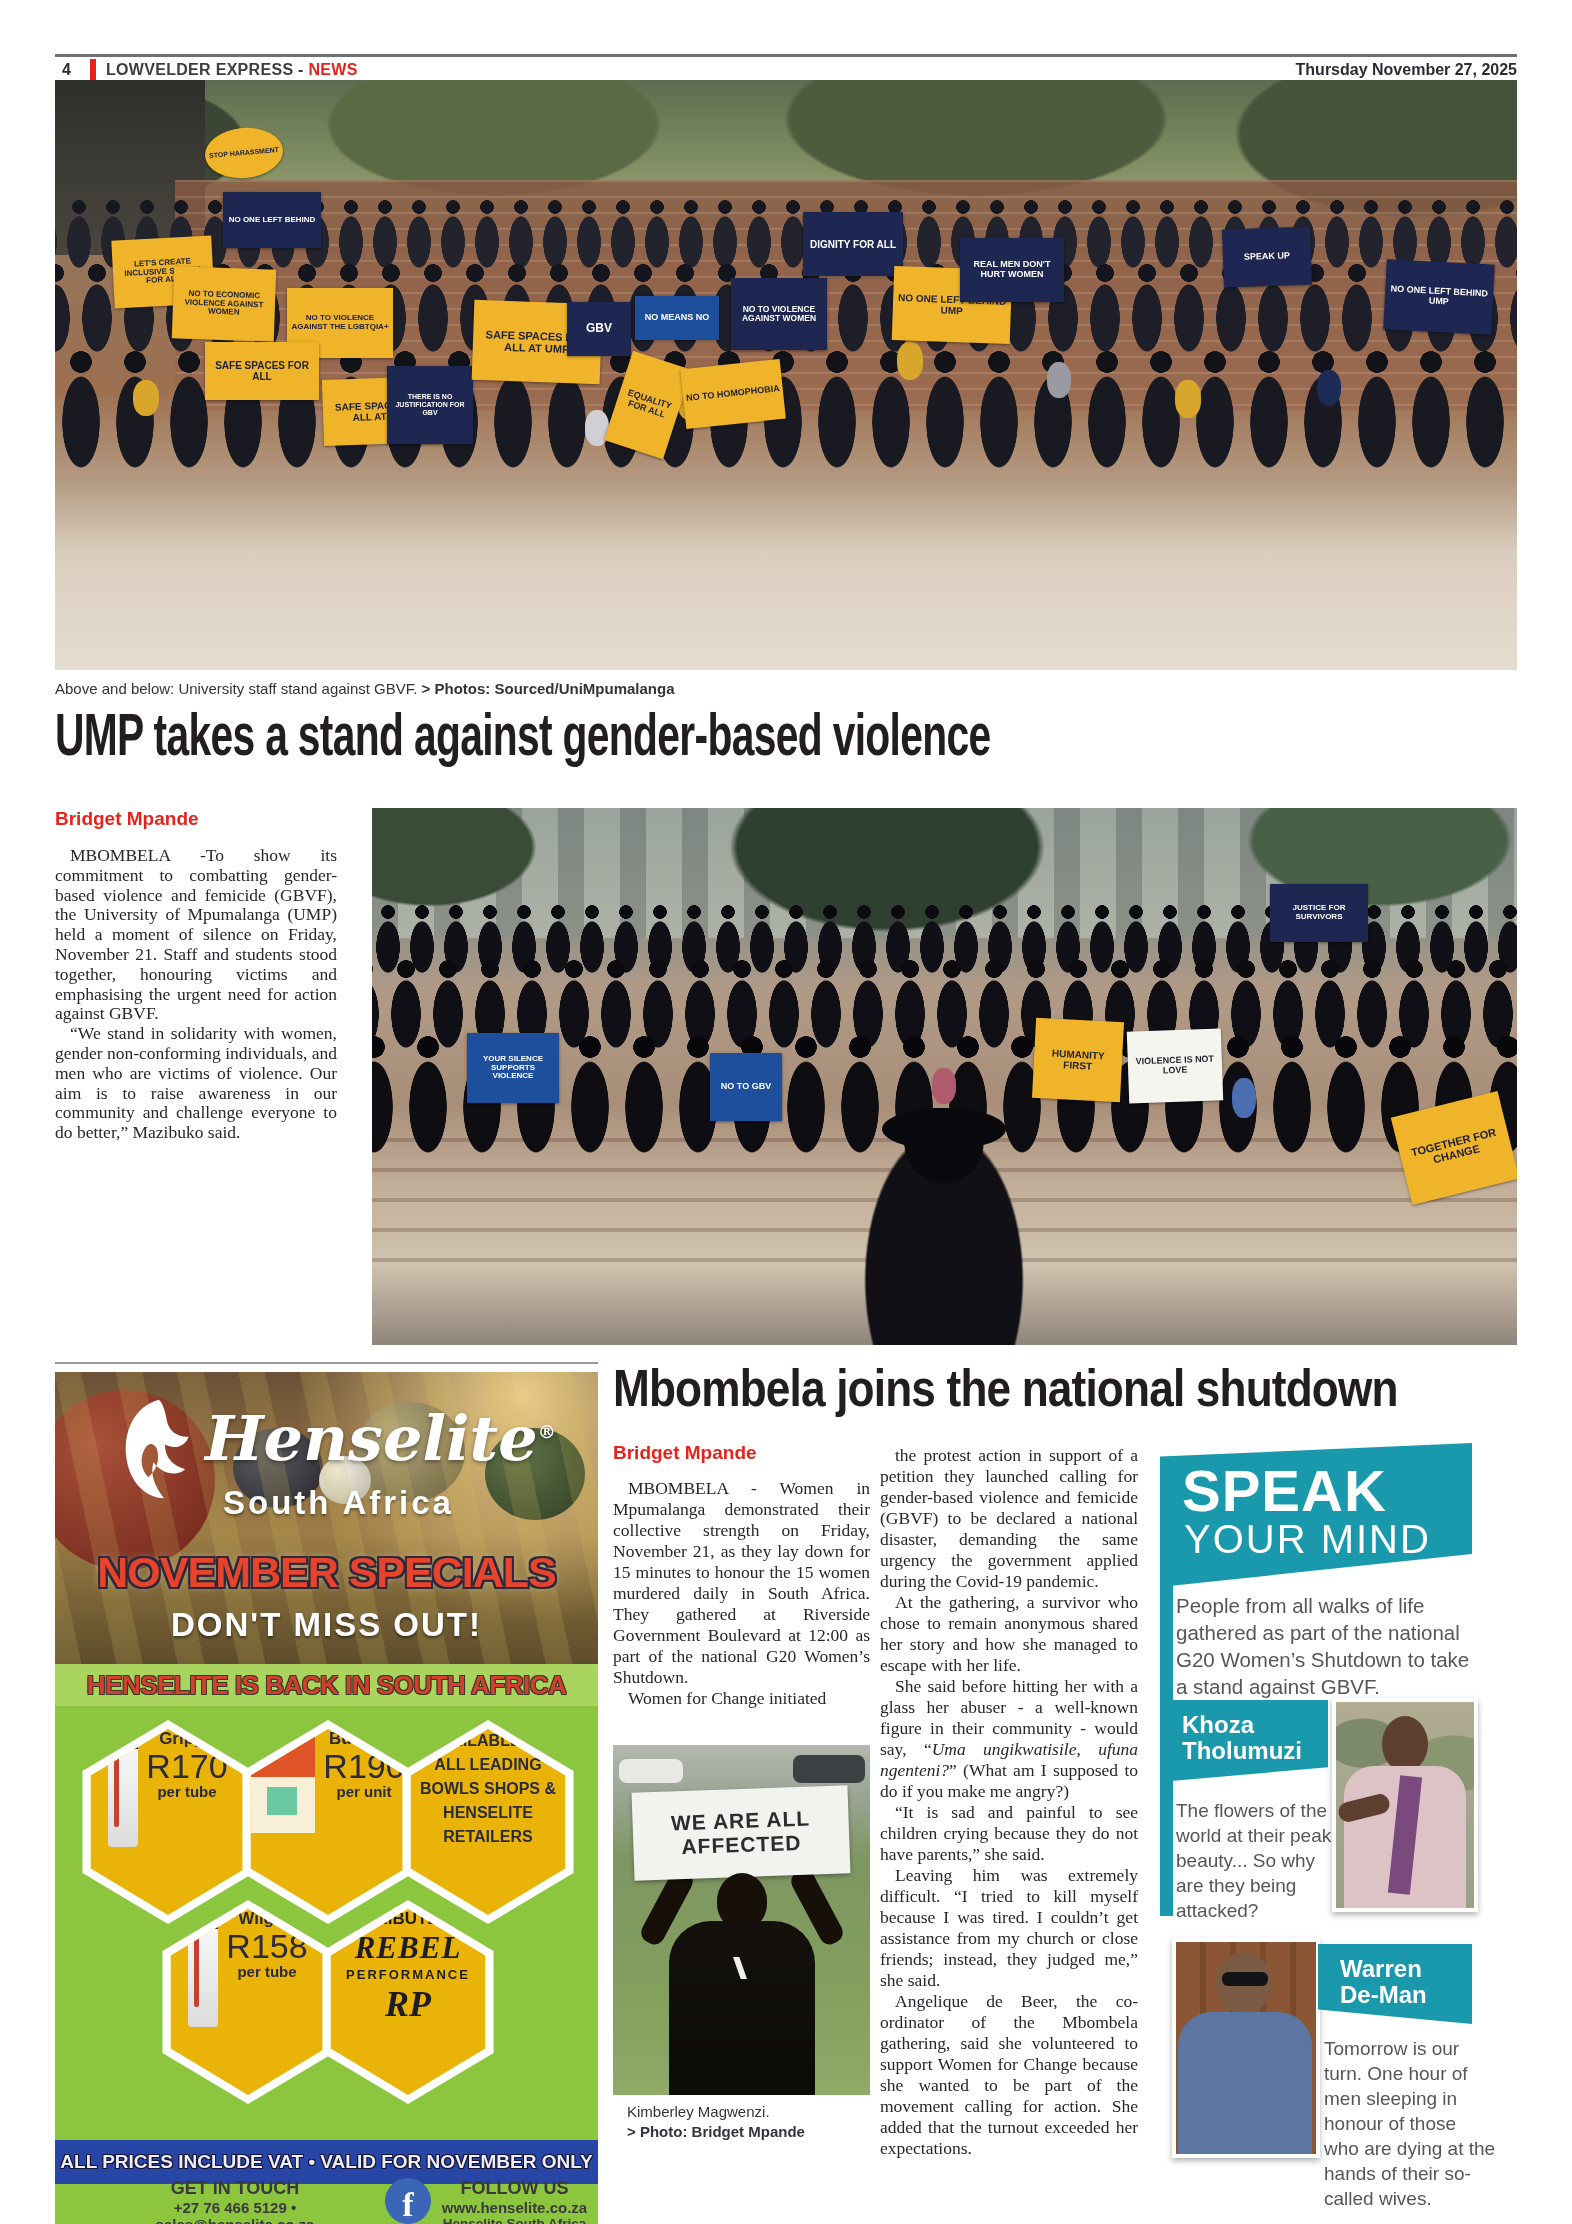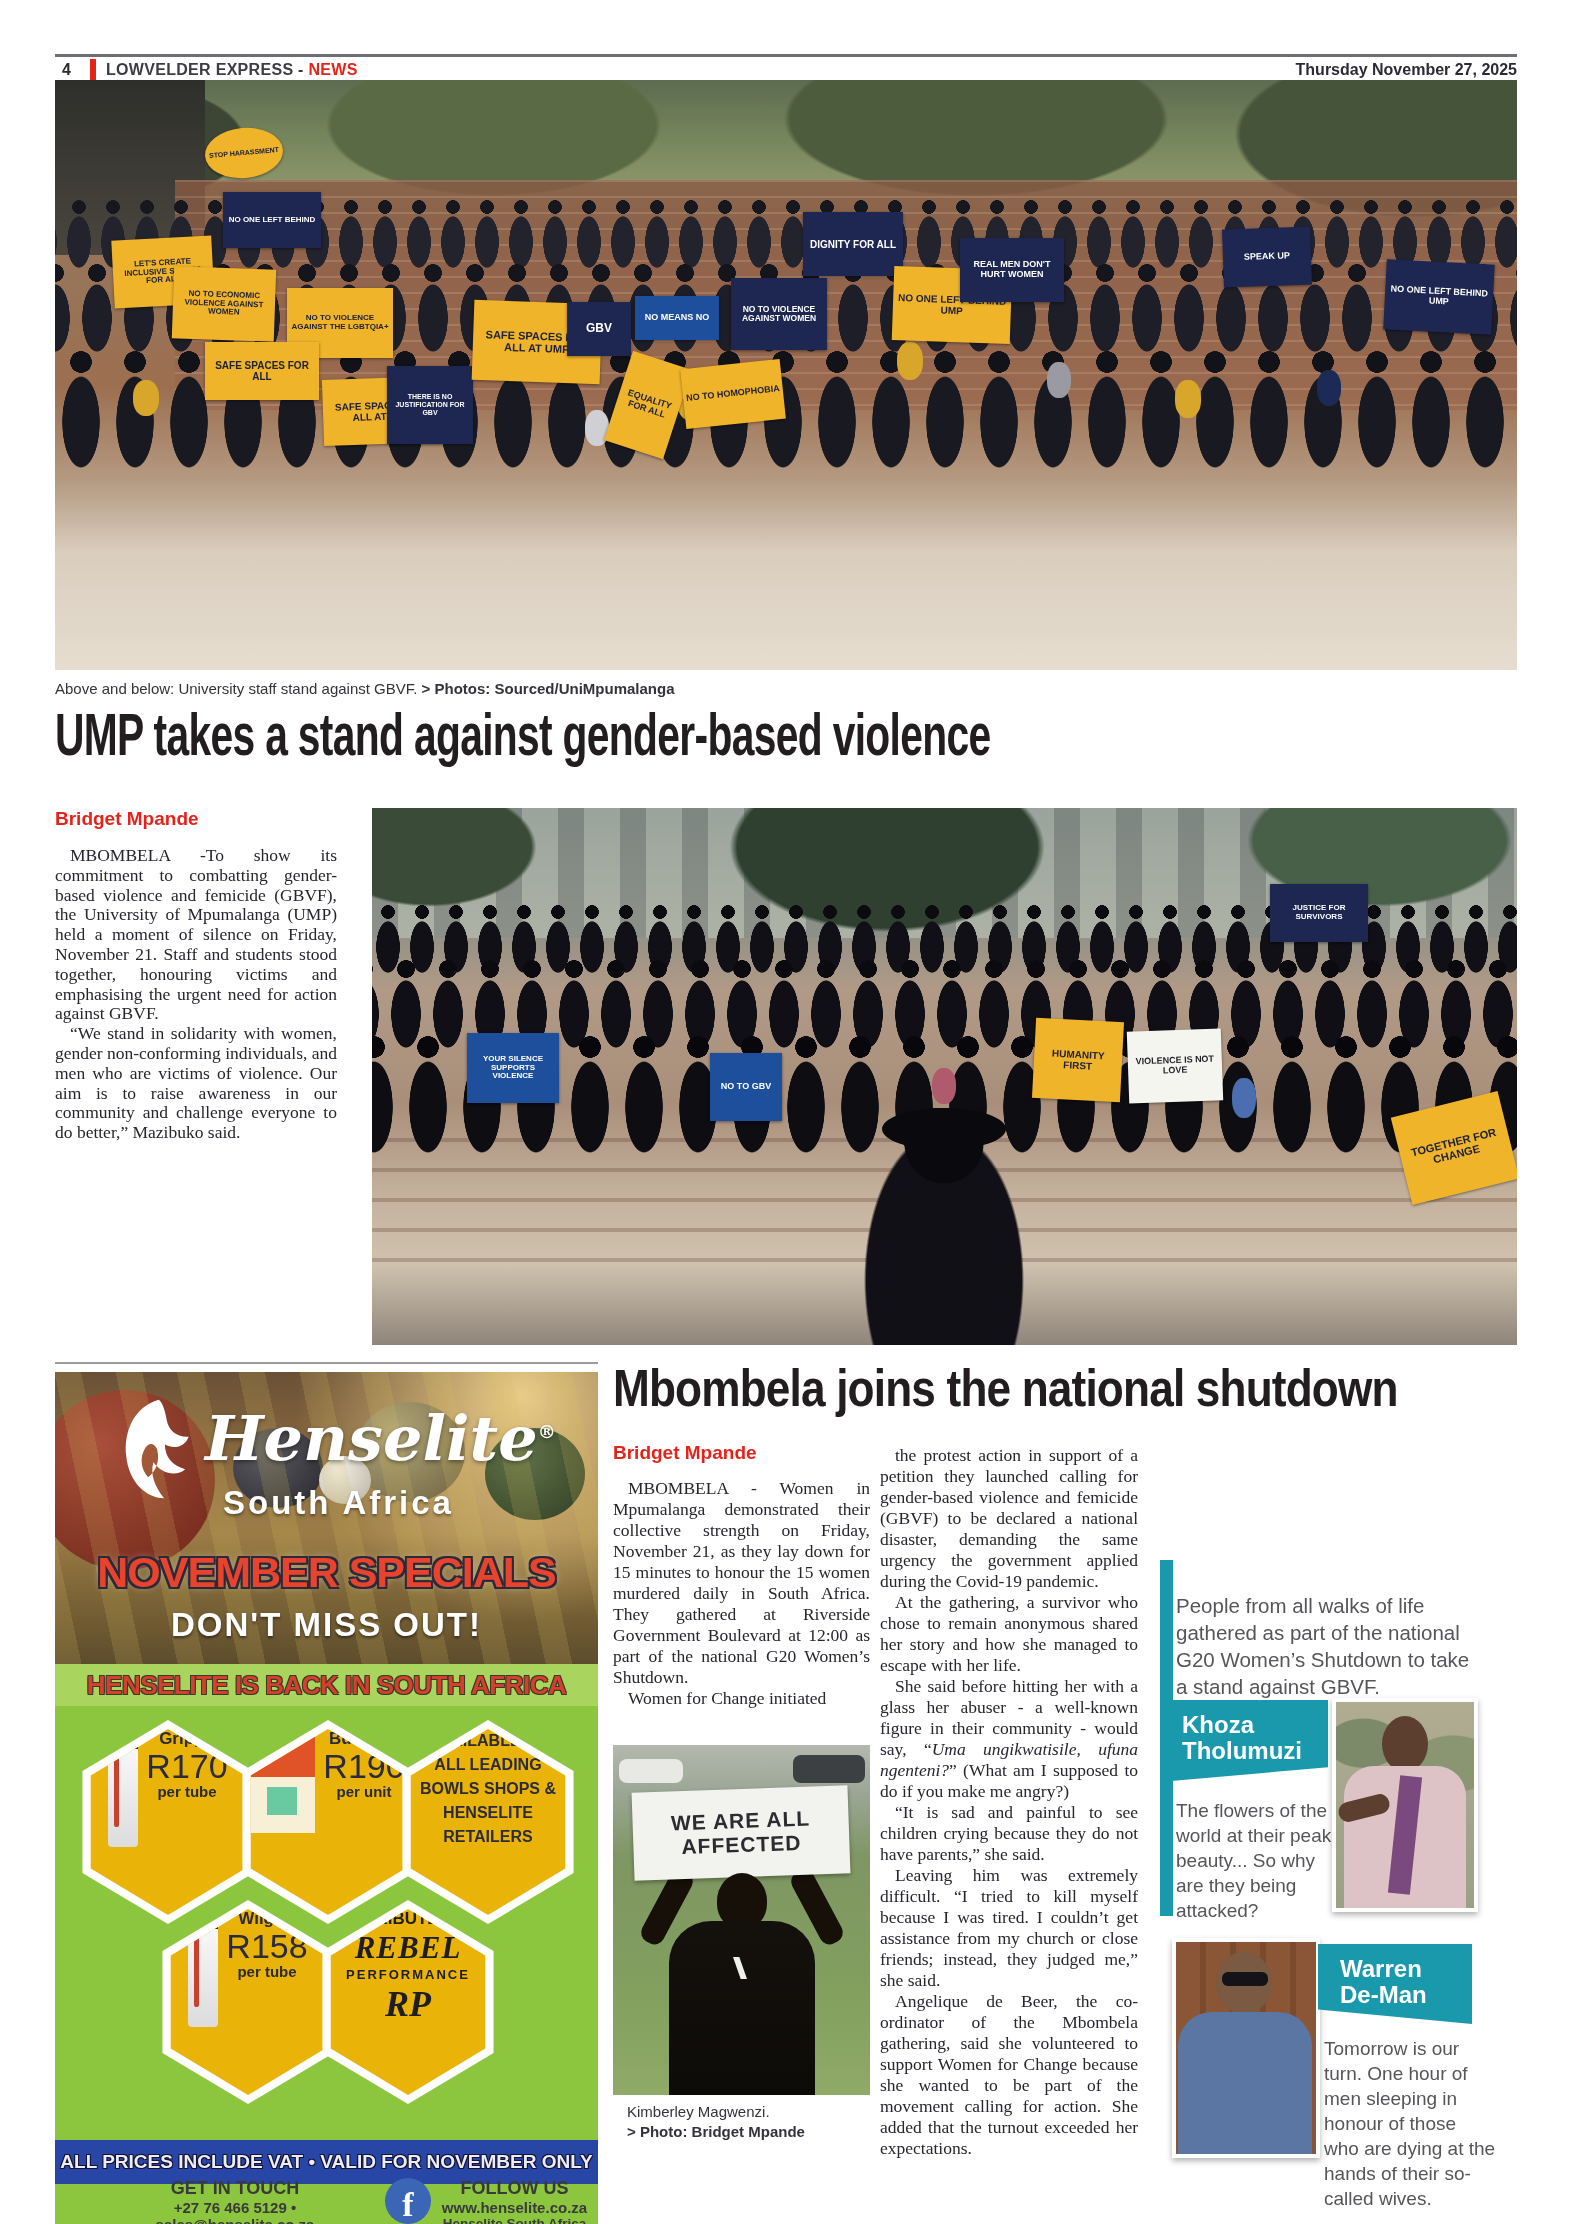--- a/index.html
+++ b/index.html
@@ -364,20 +364,24 @@
           <span>f</span>
         </div>
       <div class="fol">
         <div class="git-t">FOLLOW US</div>
         <div class="git-l1">www.henselite.co.za</div>
         <div class="git-l2">Henselite South Africa</div>
       </div>
     </div>
   </div>
 
+  <div class="abs sp-banner">
+    <div class="sp-t1">SPEAK</div>
+    <div class="sp-t2">YOUR MIND</div>
+  </div>
   <div class="abs sp-leftbar"></div>
   <div class="abs sp-intro">People from all walks of life gathered as part of the national G20 Women’s Shutdown to take a stand against GBVF.</div>
 
   <div class="abs kh-bar">
     <div class="sp-name">
       <div>Khoza</div>
       <div>Tholumuzi</div>
     </div>
   </div>
   <div class="abs kh-quote">The flowers of the world at their peak beauty... So why are they being attacked?</div>

